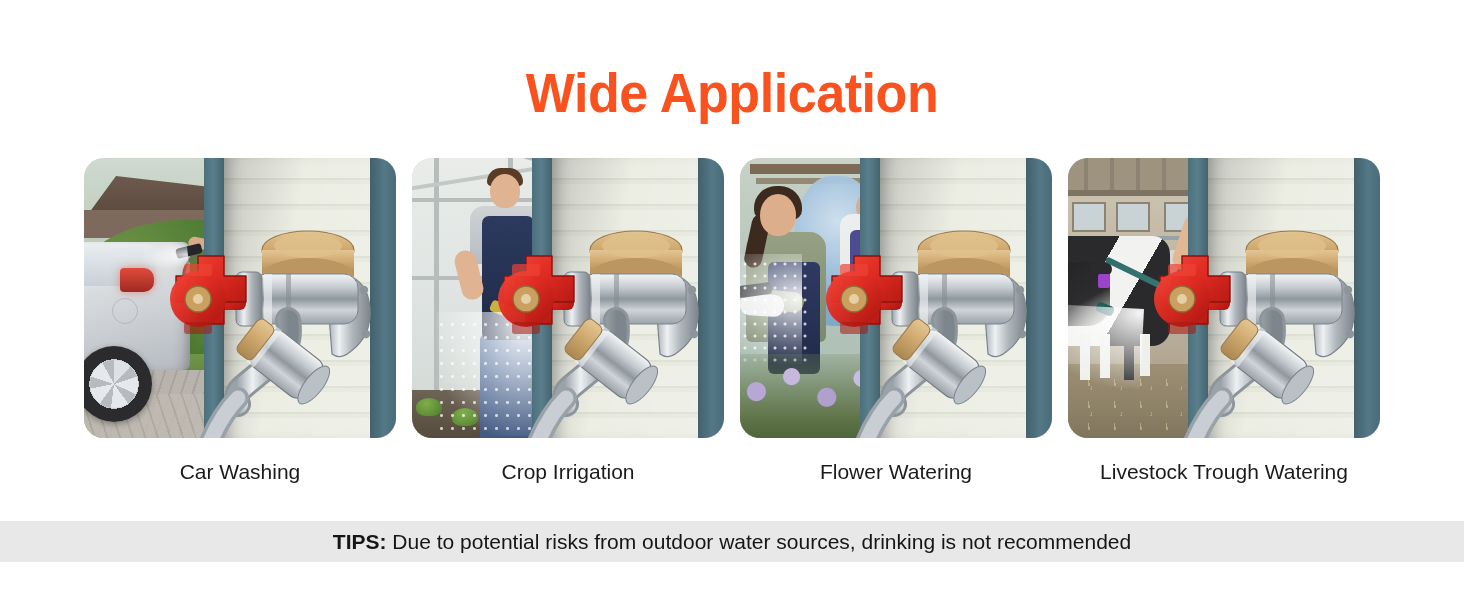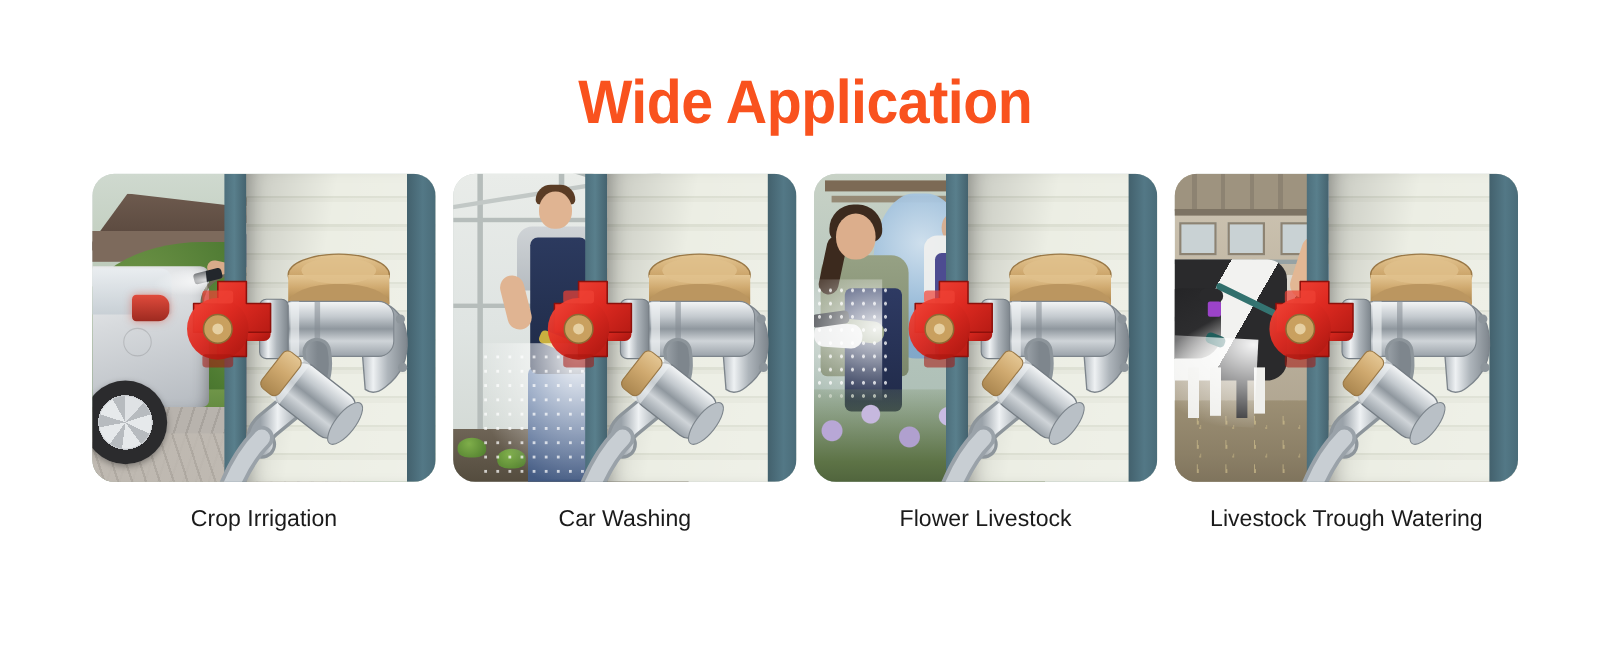--- a/index.html
+++ b/index.html
@@ -540,20 +540,23 @@
           </g>
           <path d="M70 186 q-16 16 -28 44" fill="none" stroke="#9aa2a9" stroke-width="22" stroke-linecap="round"></path>
           <path d="M70 186 q-16 16 -28 44" fill="none" stroke="#c8ced3" stroke-width="15" stroke-linecap="round"></path>
         </svg>
       </div>
     </div>
 
   </div>
 
   <div class="captions">
+    <div class="caption">Car Washing</div>
     <div class="caption">Crop Irrigation</div>
-    <div class="caption">Car Washing</div>
-    <div class="caption">Flower Livestock</div>
+    <div class="caption">Flower Watering</div>
     <div class="caption">Livestock Trough Watering</div>
   </div>
 
+  <div class="tipsbar">
+    <div class="tips"><b>TIPS:</b> <span>Due to potential risks from outdoor water sources, drinking is not recommended</span></div>
+  </div>
 
 </div>
 
 </body></html>

